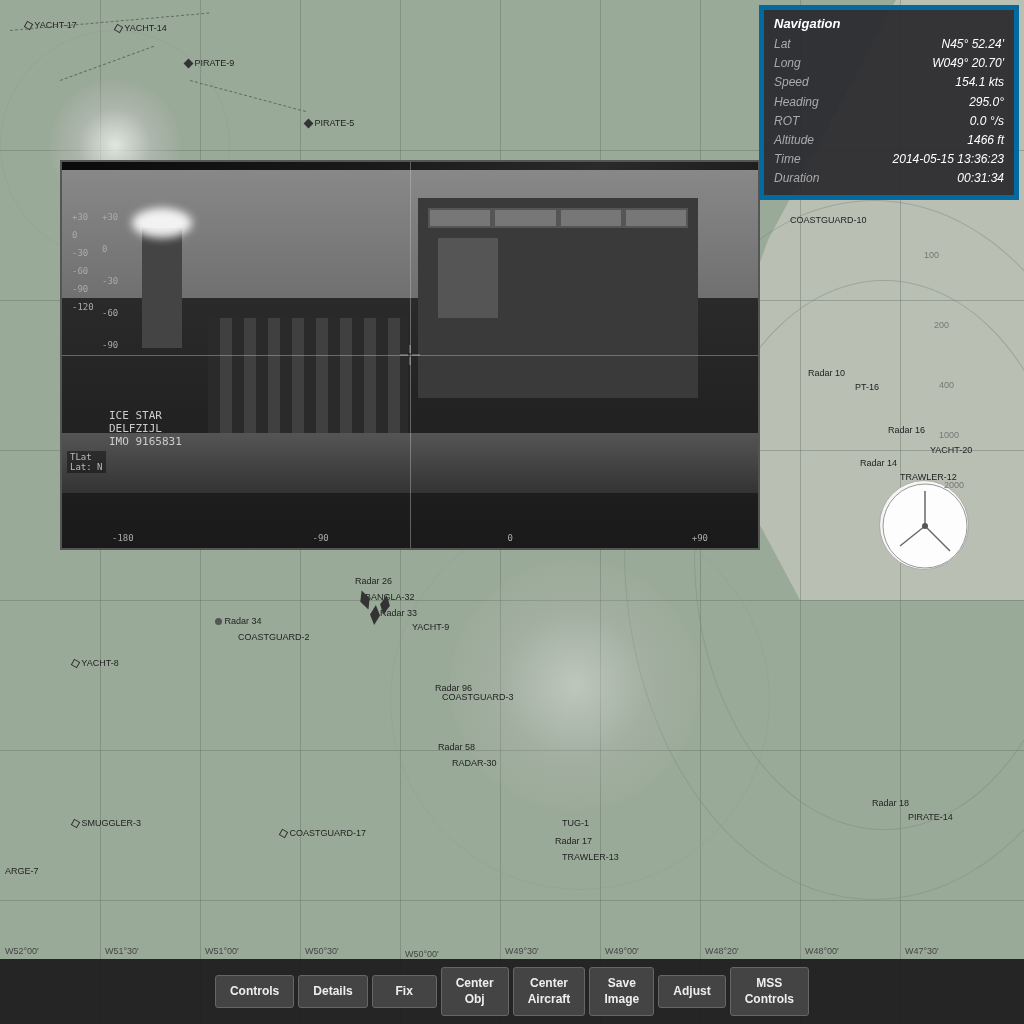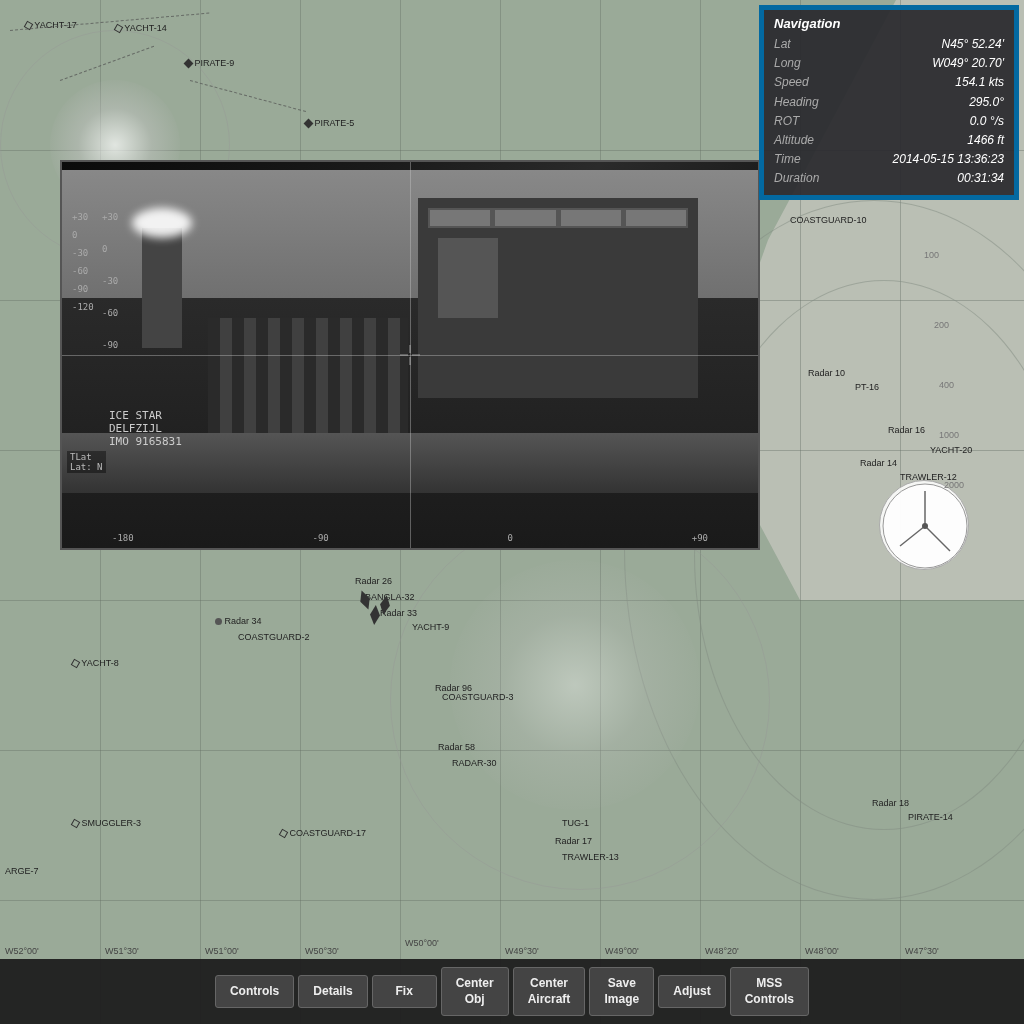--- a/index.html
+++ b/index.html
@@ -461,21 +461,21 @@
           <span class="nav-label">Duration</span>
           <span class="nav-value">00:31:34</span>
         </div>
       </div>
   </div>
 
   <div class="coord-label" style="bottom:68px; left:5px;">W52°00'</div>
   <div class="coord-label" style="bottom:68px; left:105px;">W51°30'</div>
   <div class="coord-label" style="bottom:68px; left:205px;">W51°00'</div>
   <div class="coord-label" style="bottom:68px; left:305px;">W50°30'</div>
-  <div class="coord-label" style="bottom:76px; left:405px;">W50°00'</div>
+  <div class="coord-label" style="bottom:65px; left:405px;">W50°00'</div>
   <div class="coord-label" style="bottom:68px; left:505px;">W49°30'</div>
   <div class="coord-label" style="bottom:68px; left:605px;">W49°00'</div>
   <div class="coord-label" style="bottom:68px; left:705px;">W48°20'</div>
   <div class="coord-label" style="bottom:68px; left:805px;">W48°00'</div>
   <div class="coord-label" style="bottom:68px; left:905px;">W47°30'</div>
 
   <div class="coord-label" style="top:250px; right:85px; color:#777;">100</div>
   <div class="coord-label" style="top:320px; right:75px; color:#777;">200</div>
   <div class="coord-label" style="top:380px; right:70px; color:#777;">400</div>
   <div class="coord-label" style="top:430px; right:65px; color:#777;">1000</div>

